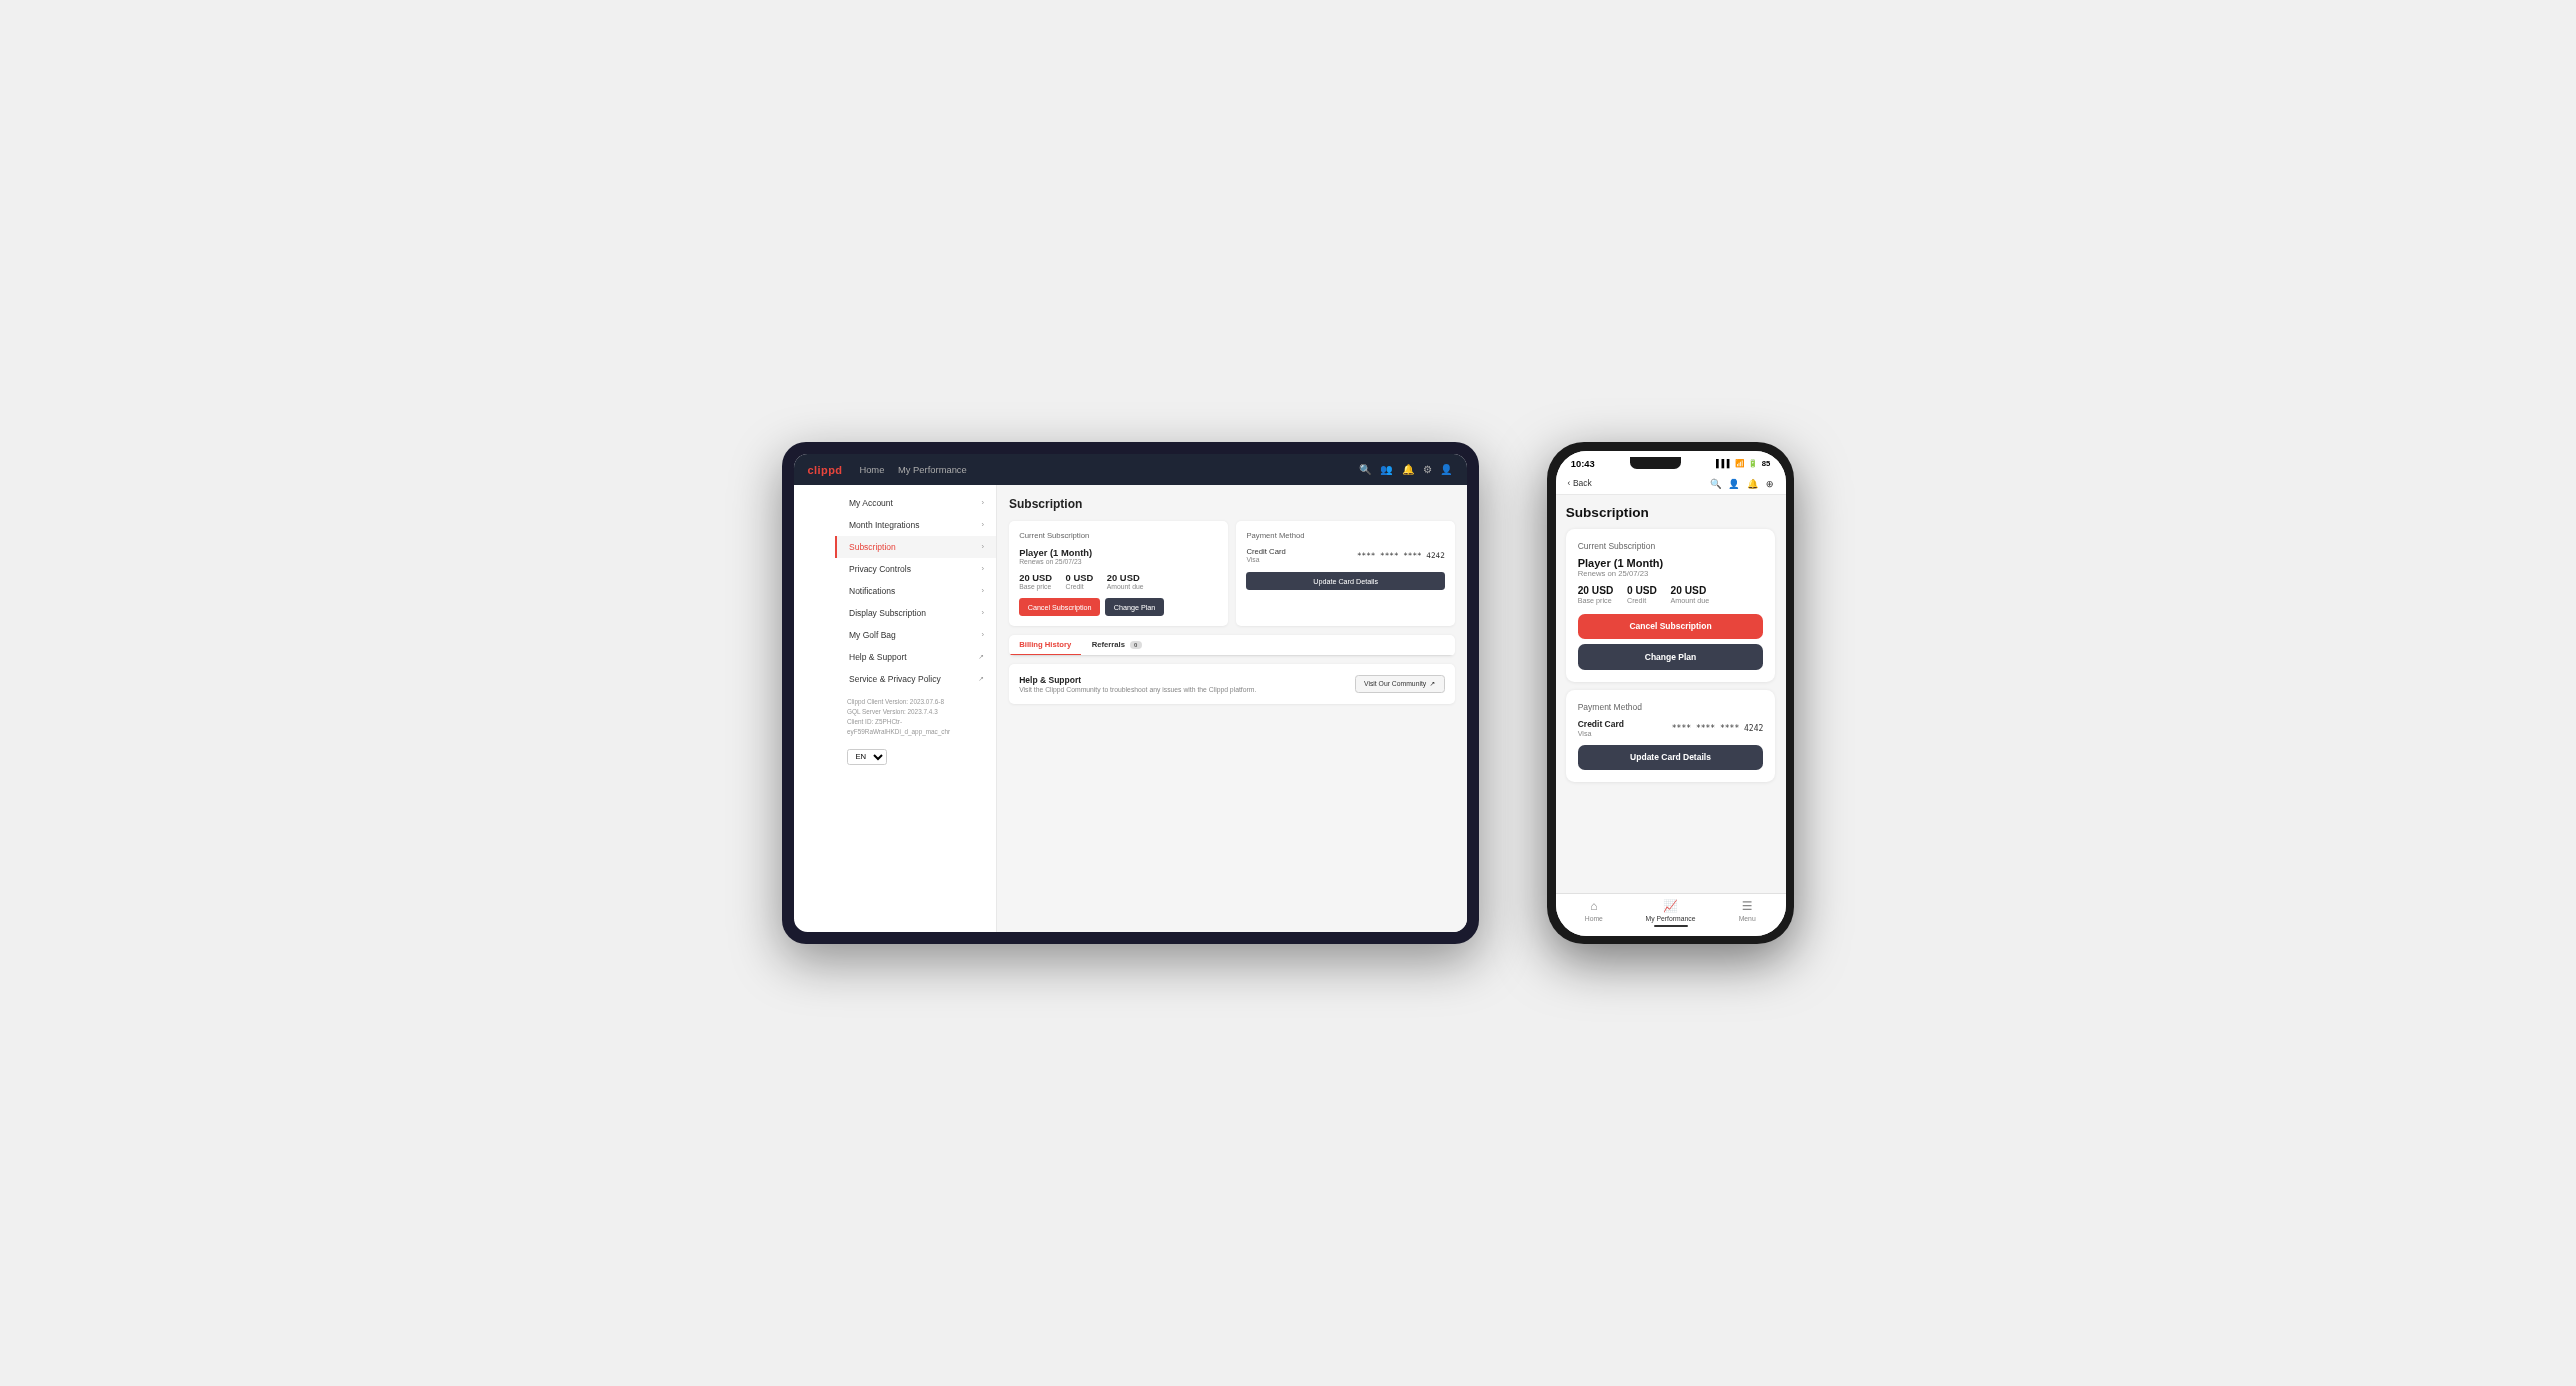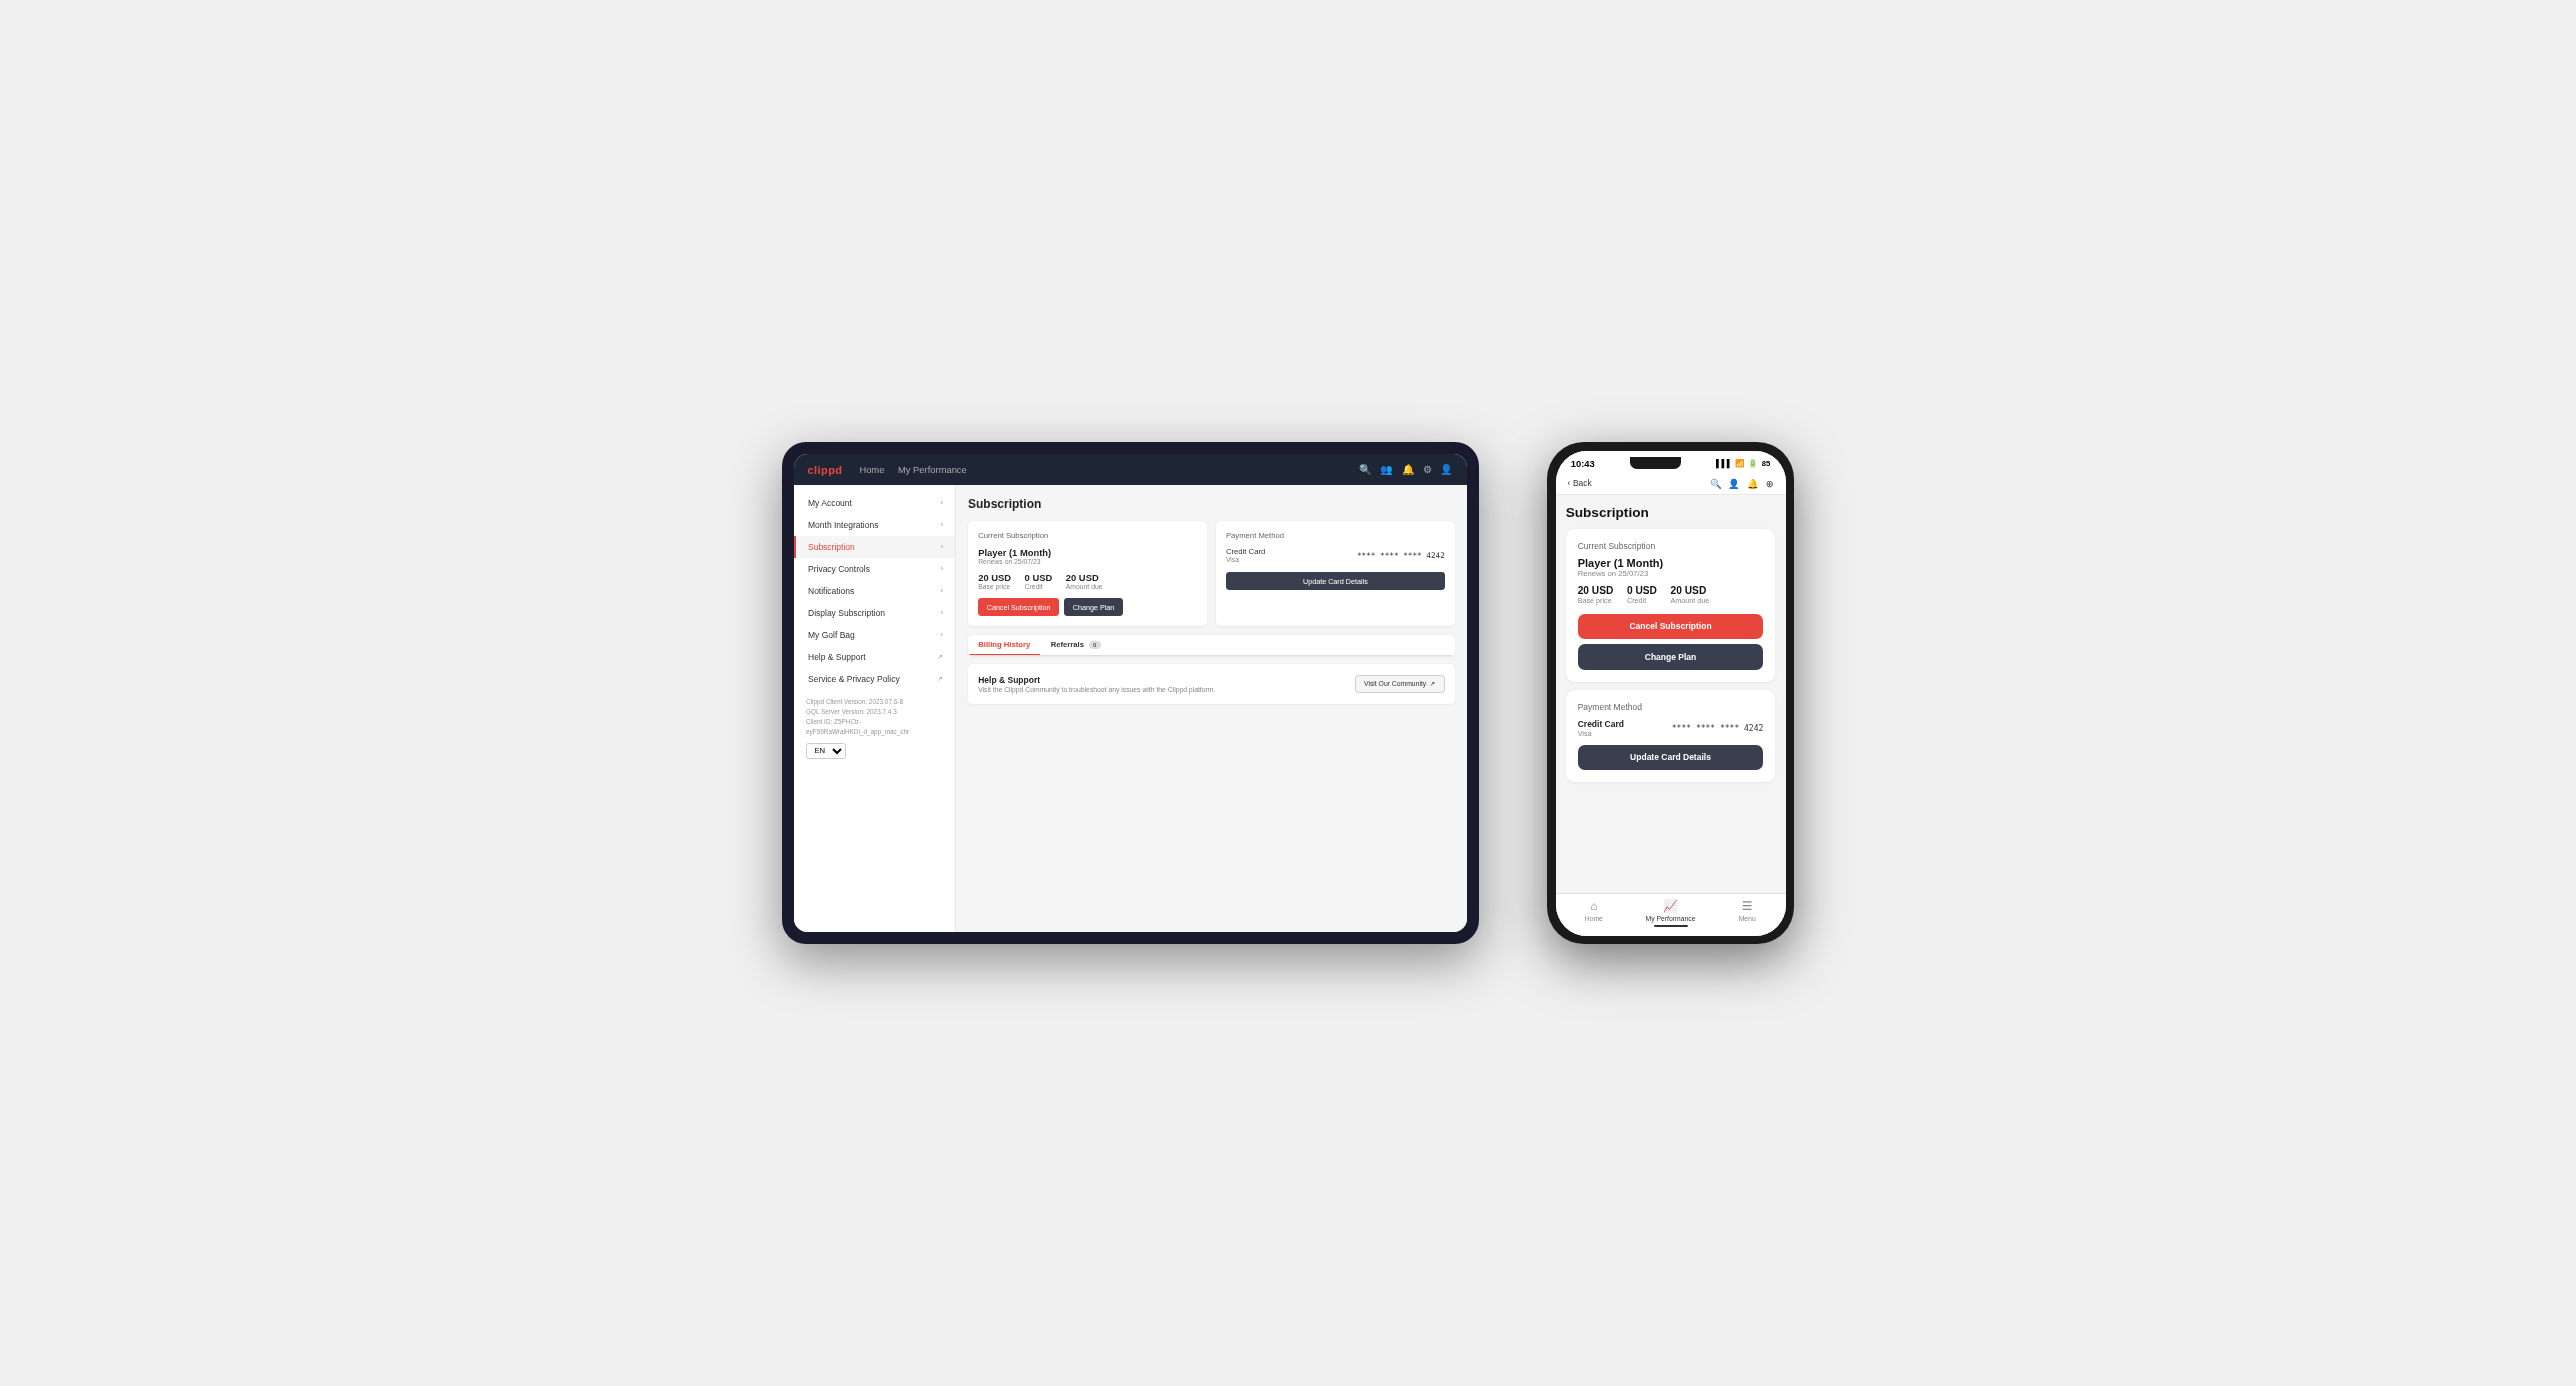--- a/index.html
+++ b/index.html
@@ -90,20 +90,21 @@
     .tablet-subnav-item.active {
       color: #e8453c;
       border-bottom: 1.7px solid #e8453c;
     }
 
     
     .tablet-body {
       display: flex;
       flex: 1;
       overflow: hidden;
+      padding-left: 41px;
     }
 
     
     .tablet-sidebar {
       width: 162px;
       background: #fff;
       border-right: 0.9px solid #e8e8e8;
       padding: 6.8px 0;
       flex-shrink: 0;
     }
@@ -126,21 +127,21 @@
       color: #999;
       font-size: 7.7px;
     }
     .sidebar-footer {
       padding: 6.8px 12px;
       font-size: 6.4px;
       color: #999;
       line-height: 1.6;
     }
     .sidebar-lang {
-      margin-top: 5px;
+      margin-top: 11px;
     }
     .sidebar-lang select {
       font-size: 7.7px;
       padding: 1.7px 3.4px;
       border: 0.9px solid #ccc;
       border-radius: 2.6px;
       background: #fff;
     }
 
     

